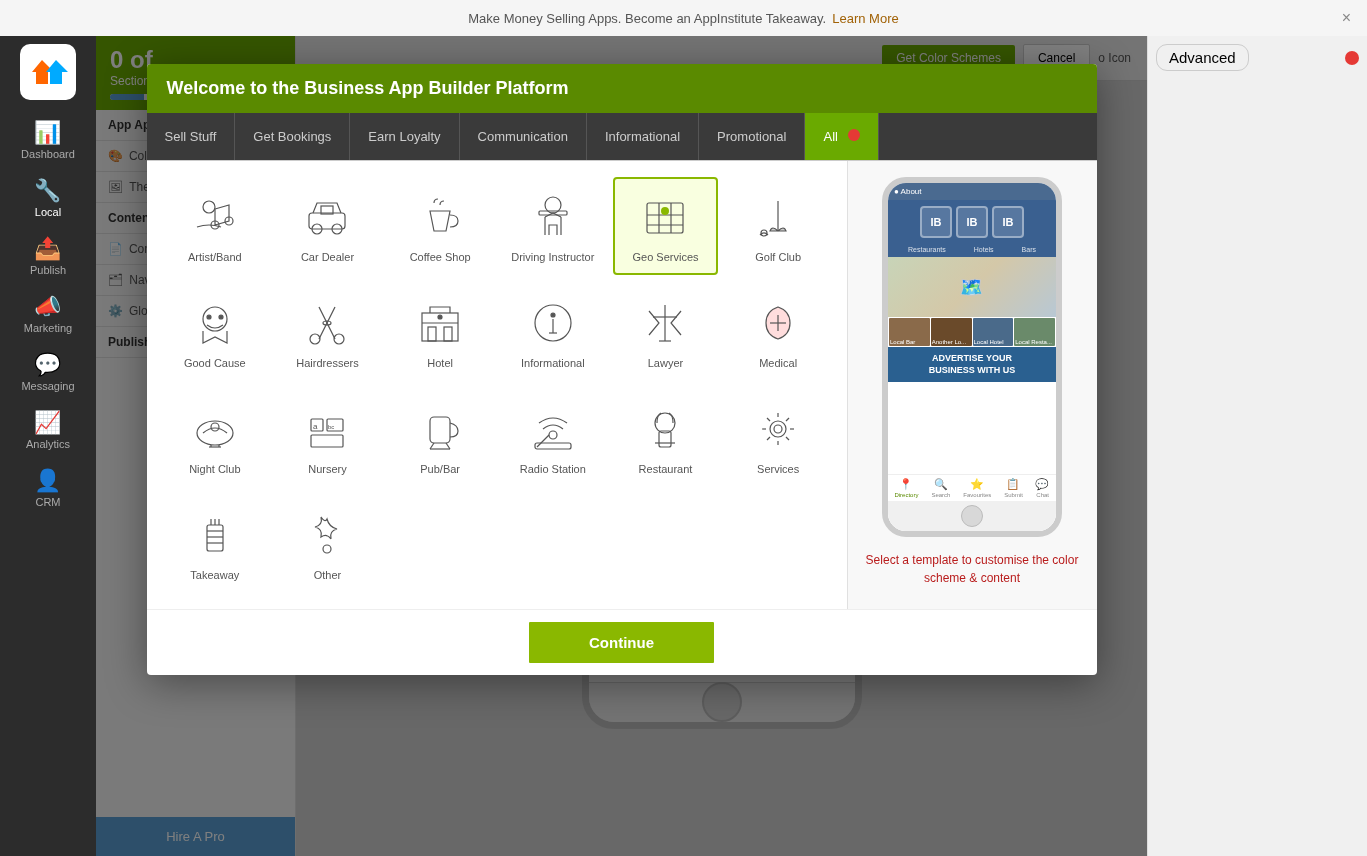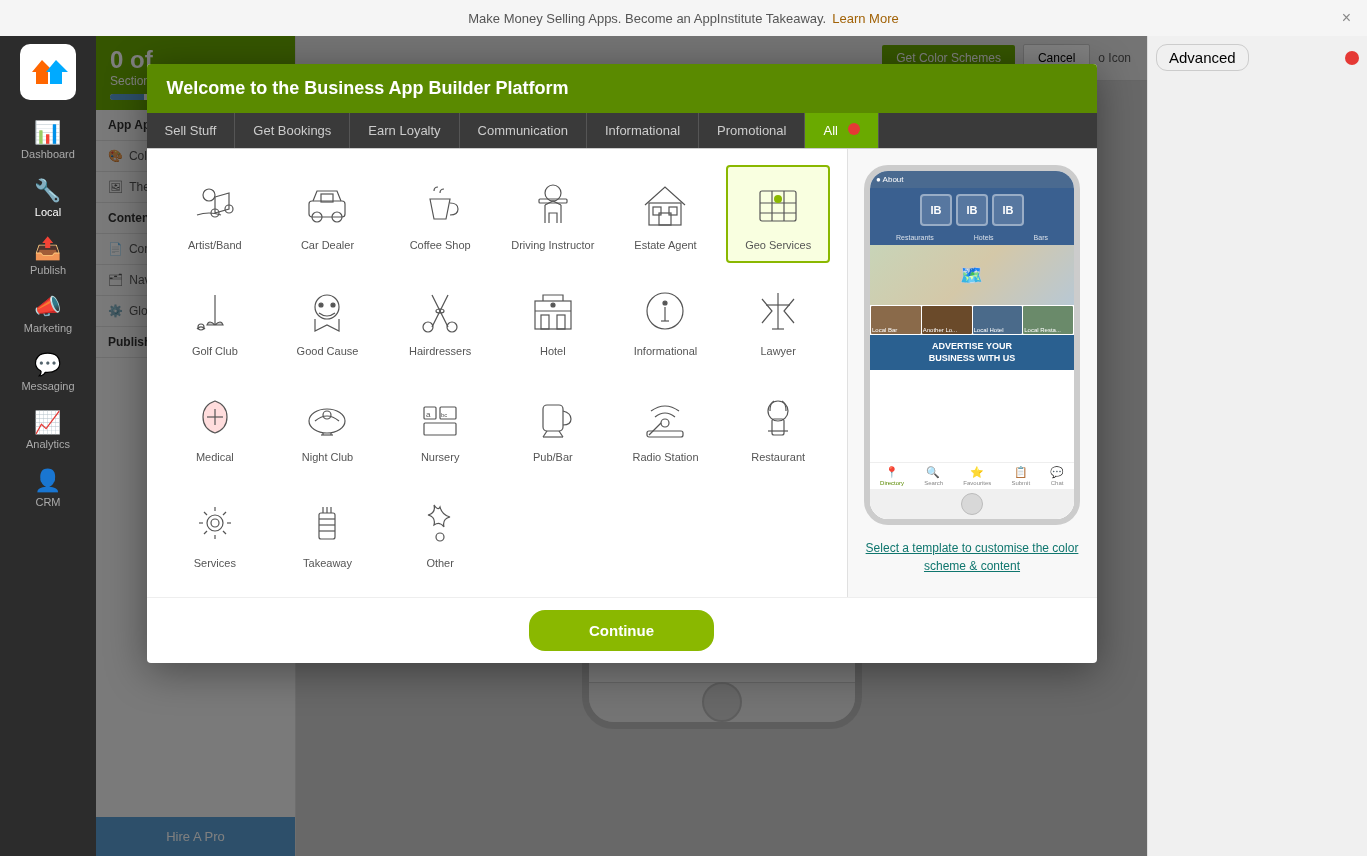--- a/index.html
+++ b/index.html
@@ -127,21 +127,21 @@
       padding: 14px 20px;
       font-size: 18px;
       font-weight: bold;
     }
     .modal-tabs {
       display: flex;
       background: #3a3a3a;
       border-bottom: 1px solid #ccc;
     }
     .modal-tab {
-      padding: 10px 18px;
+      padding: 16px 18px;
       color: #ccc;
       cursor: pointer;
       font-size: 13px;
       border-right: 1px solid #555;
     }
     .modal-tab.all { background: #6aaa00; color: #fff; }
     .tab-dot { width: 12px; height: 12px; background: #e53935; border-radius: 50%; margin-left: 6px; display: inline-block; }
 
     .modal-body {
       display: flex;
@@ -192,52 +192,51 @@
     .preview-panel {
       width: 250px;
       background: #f8f8f8;
       border-left: 1px solid #e0e0e0;
       display: flex;
       flex-direction: column;
       align-items: center;
       padding: 16px;
     }
     .preview-phone {
-      width: 216px;
+      width: 180px;
       height: 360px;
       background: #f0f0f0;
       border-radius: 24px;
       border: 6px solid #ccc;
       overflow: hidden;
       margin-bottom: 14px;
       position: relative;
     }
     .preview-caption {
       font-size: 12px;
-      color: #0f766e;
+      color: #b91c1c;
       text-align: center;
       line-height: 1.5;
-      text-decoration: underline;
     }
 
     
     .modal-footer {
       padding: 12px 16px;
       display: flex;
       justify-content: center;
       border-top: 1px solid #eee;
     }
     .continue-btn {
       background: #8ab800;
       color: #fff;
       border: none;
       padding: 12px 60px;
       font-size: 15px;
       font-weight: bold;
-      border-radius: 16px;
+      border-radius: 1px;
       cursor: pointer;
     }
   </style>
 </head>
 <body>
 
 <div class="top-banner">
   <span>Make Money Selling Apps. Become an AppInstitute Takeaway.</span>
   <a href="#">Learn More</a>
   <span class="close-x">×</span>
@@ -416,32 +415,20 @@
                 <svg viewBox="0 0 52 52" stroke="#555" fill="none" stroke-width="1.5">
                   <circle cx="26" cy="14" r="8"></circle>
                   <path d="M18 26 L18 44"></path>
                   <path d="M34 26 L34 44"></path>
                   <path d="M18 26 L26 22 L34 26"></path>
                   <path d="M22 44 L22 34 L30 34 L30 44"></path>
                   <rect x="12" y="20" width="28" height="4" rx="1"></rect>
                 </svg>
               </div>
       <span class="template-name">Driving Instructor</span>
-    </div>
-            <div class="template-item">
-      <div class="template-icon">
-                <svg viewBox="0 0 52 52" stroke="#555" fill="none" stroke-width="1.5">
-                  <rect x="10" y="24" width="32" height="22"></rect>
-                  <path d="M6 26 L26 8 L46 26"></path>
-                  <rect x="20" y="34" width="12" height="12"></rect>
-                  <rect x="14" y="28" width="8" height="8"></rect>
-                  <rect x="30" y="28" width="8" height="8"></rect>
-                </svg>
-              </div>
-      <span class="template-name">Estate Agent</span>
     </div>
             <div class="template-item selected">
       <div class="template-icon">
                 <svg viewBox="0 0 52 52" stroke="#8ab800" fill="none" stroke-width="1.8">
                   <rect x="8" y="12" width="36" height="30" rx="2"></rect>
                   <path d="M20 12 L20 42"></path>
                   <path d="M32 12 L32 42"></path>
                   <path d="M8 24 L44 24"></path>
                   <path d="M8 34 L44 34"></path>
                   <circle cx="26" cy="20" r="4" fill="#8ab800" stroke="none"></circle>

